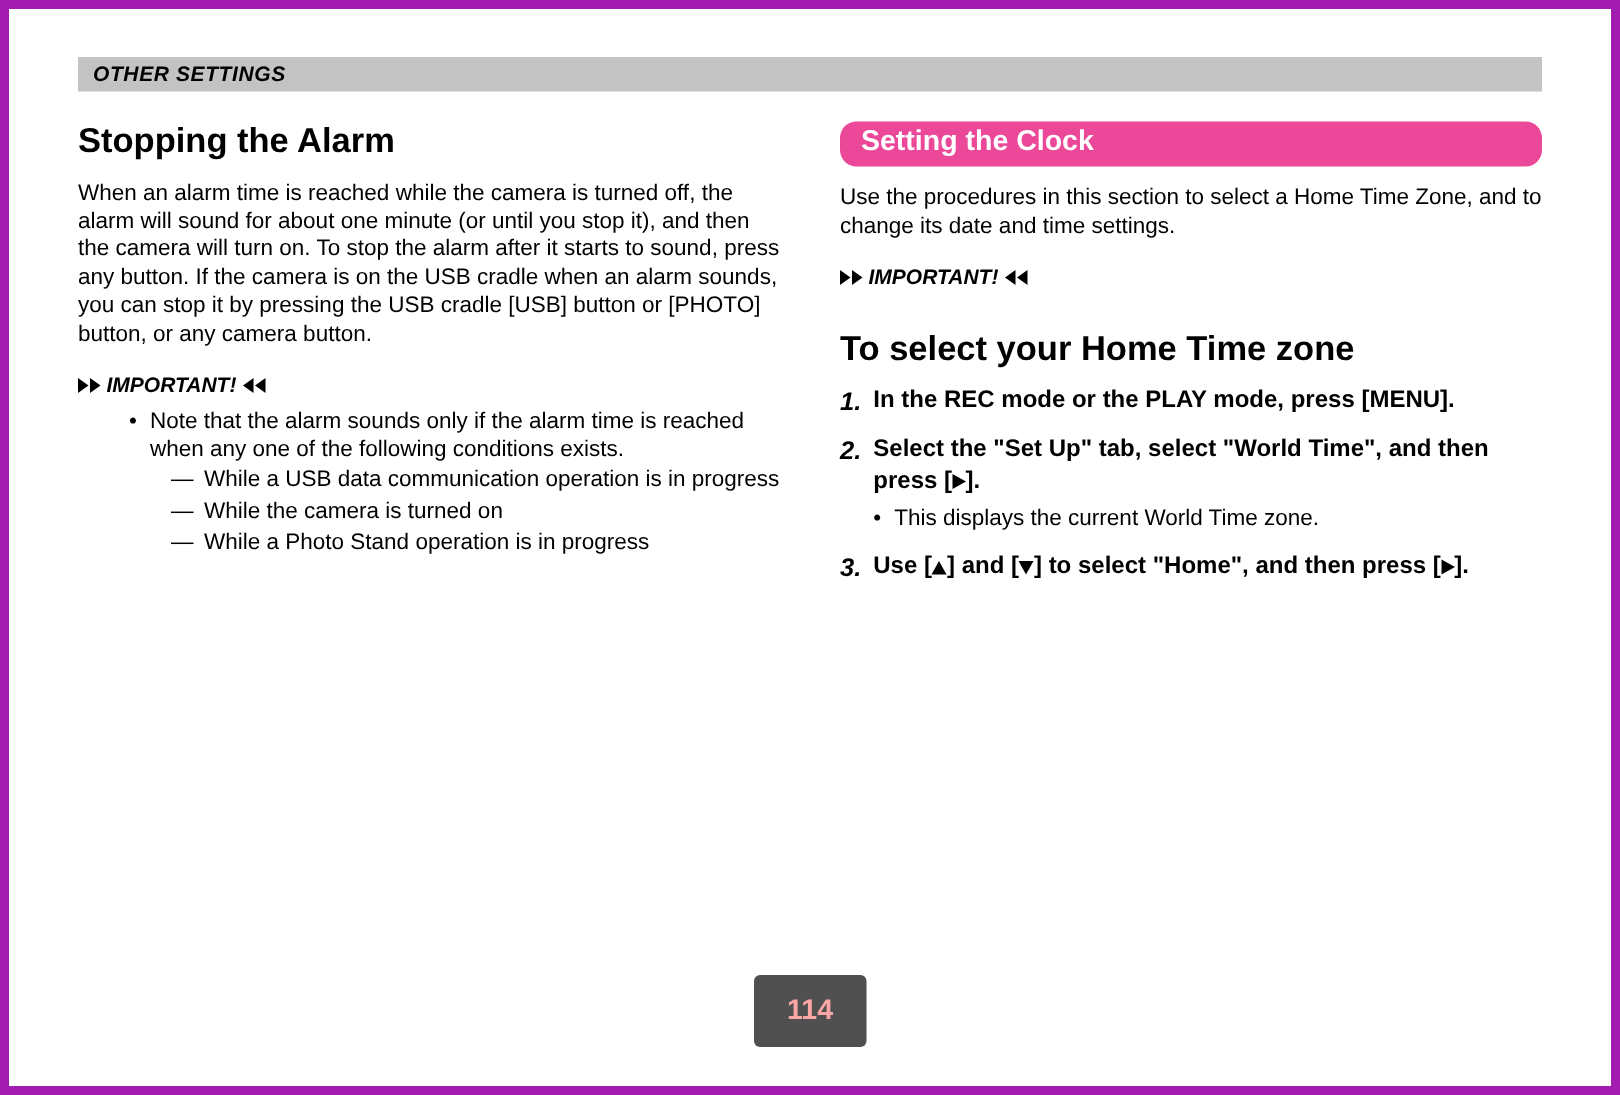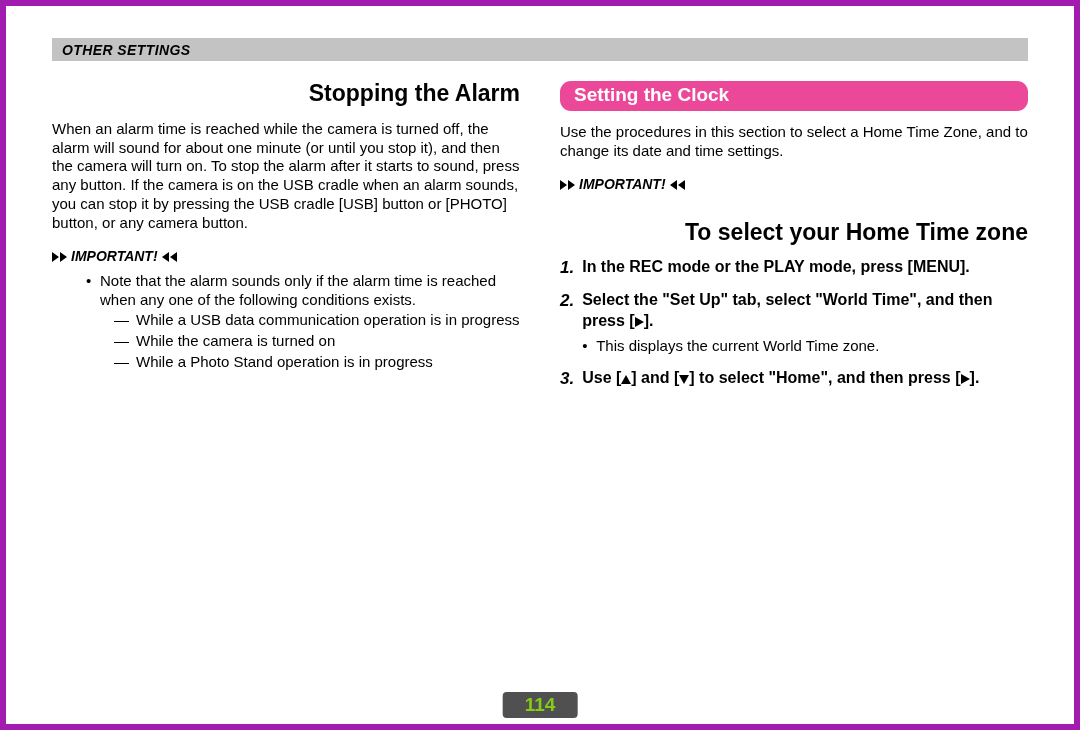--- a/index.html
+++ b/index.html
@@ -39,21 +39,20 @@
   .col {
     flex: 1 1 0;
     min-width: 0;
     font-size: 15px;
     line-height: 1.25;
   }
   .h-main {
     font-size: 23px;
     font-weight: bold;
     margin: 0 0 6px 0;
-    text-align: right;
   }
   .body-p {
     margin: 12px 0 14px 0;
   }
   .important-row {
     display: flex;
     align-items: center;
     gap: 4px;
     margin: 16px 0 6px 0;
   }
@@ -149,28 +148,28 @@
   .glyph-tri {
     display:inline-block;
     vertical-align: -1px;
     width:0;height:0;
   }
   .g-right { border-top:5px solid transparent;border-bottom:5px solid transparent;border-left:9px solid #000; }
   .g-up { border-left:5px solid transparent;border-right:5px solid transparent;border-bottom:9px solid #000; }
   .g-down { border-left:5px solid transparent;border-right:5px solid transparent;border-top:9px solid #000; }
   .page-num {
     position: absolute;
-    bottom: 6px;
+    bottom: 26px;
     left: 50%;
     transform: translateX(-50%);
     background: #505050;
-    color: #84cc16;
+    color: #fca5a5;
     font-weight: bold;
     font-size: 19px;
-    padding: 2px 22px;
+    padding: 13px 22px;
     border-radius: 4px;
   }
 </style>
 </head>
 <body>
 
 <div class="page">
 
   <div class="header-bar">
     <span>OTHER SETTINGS</span>

